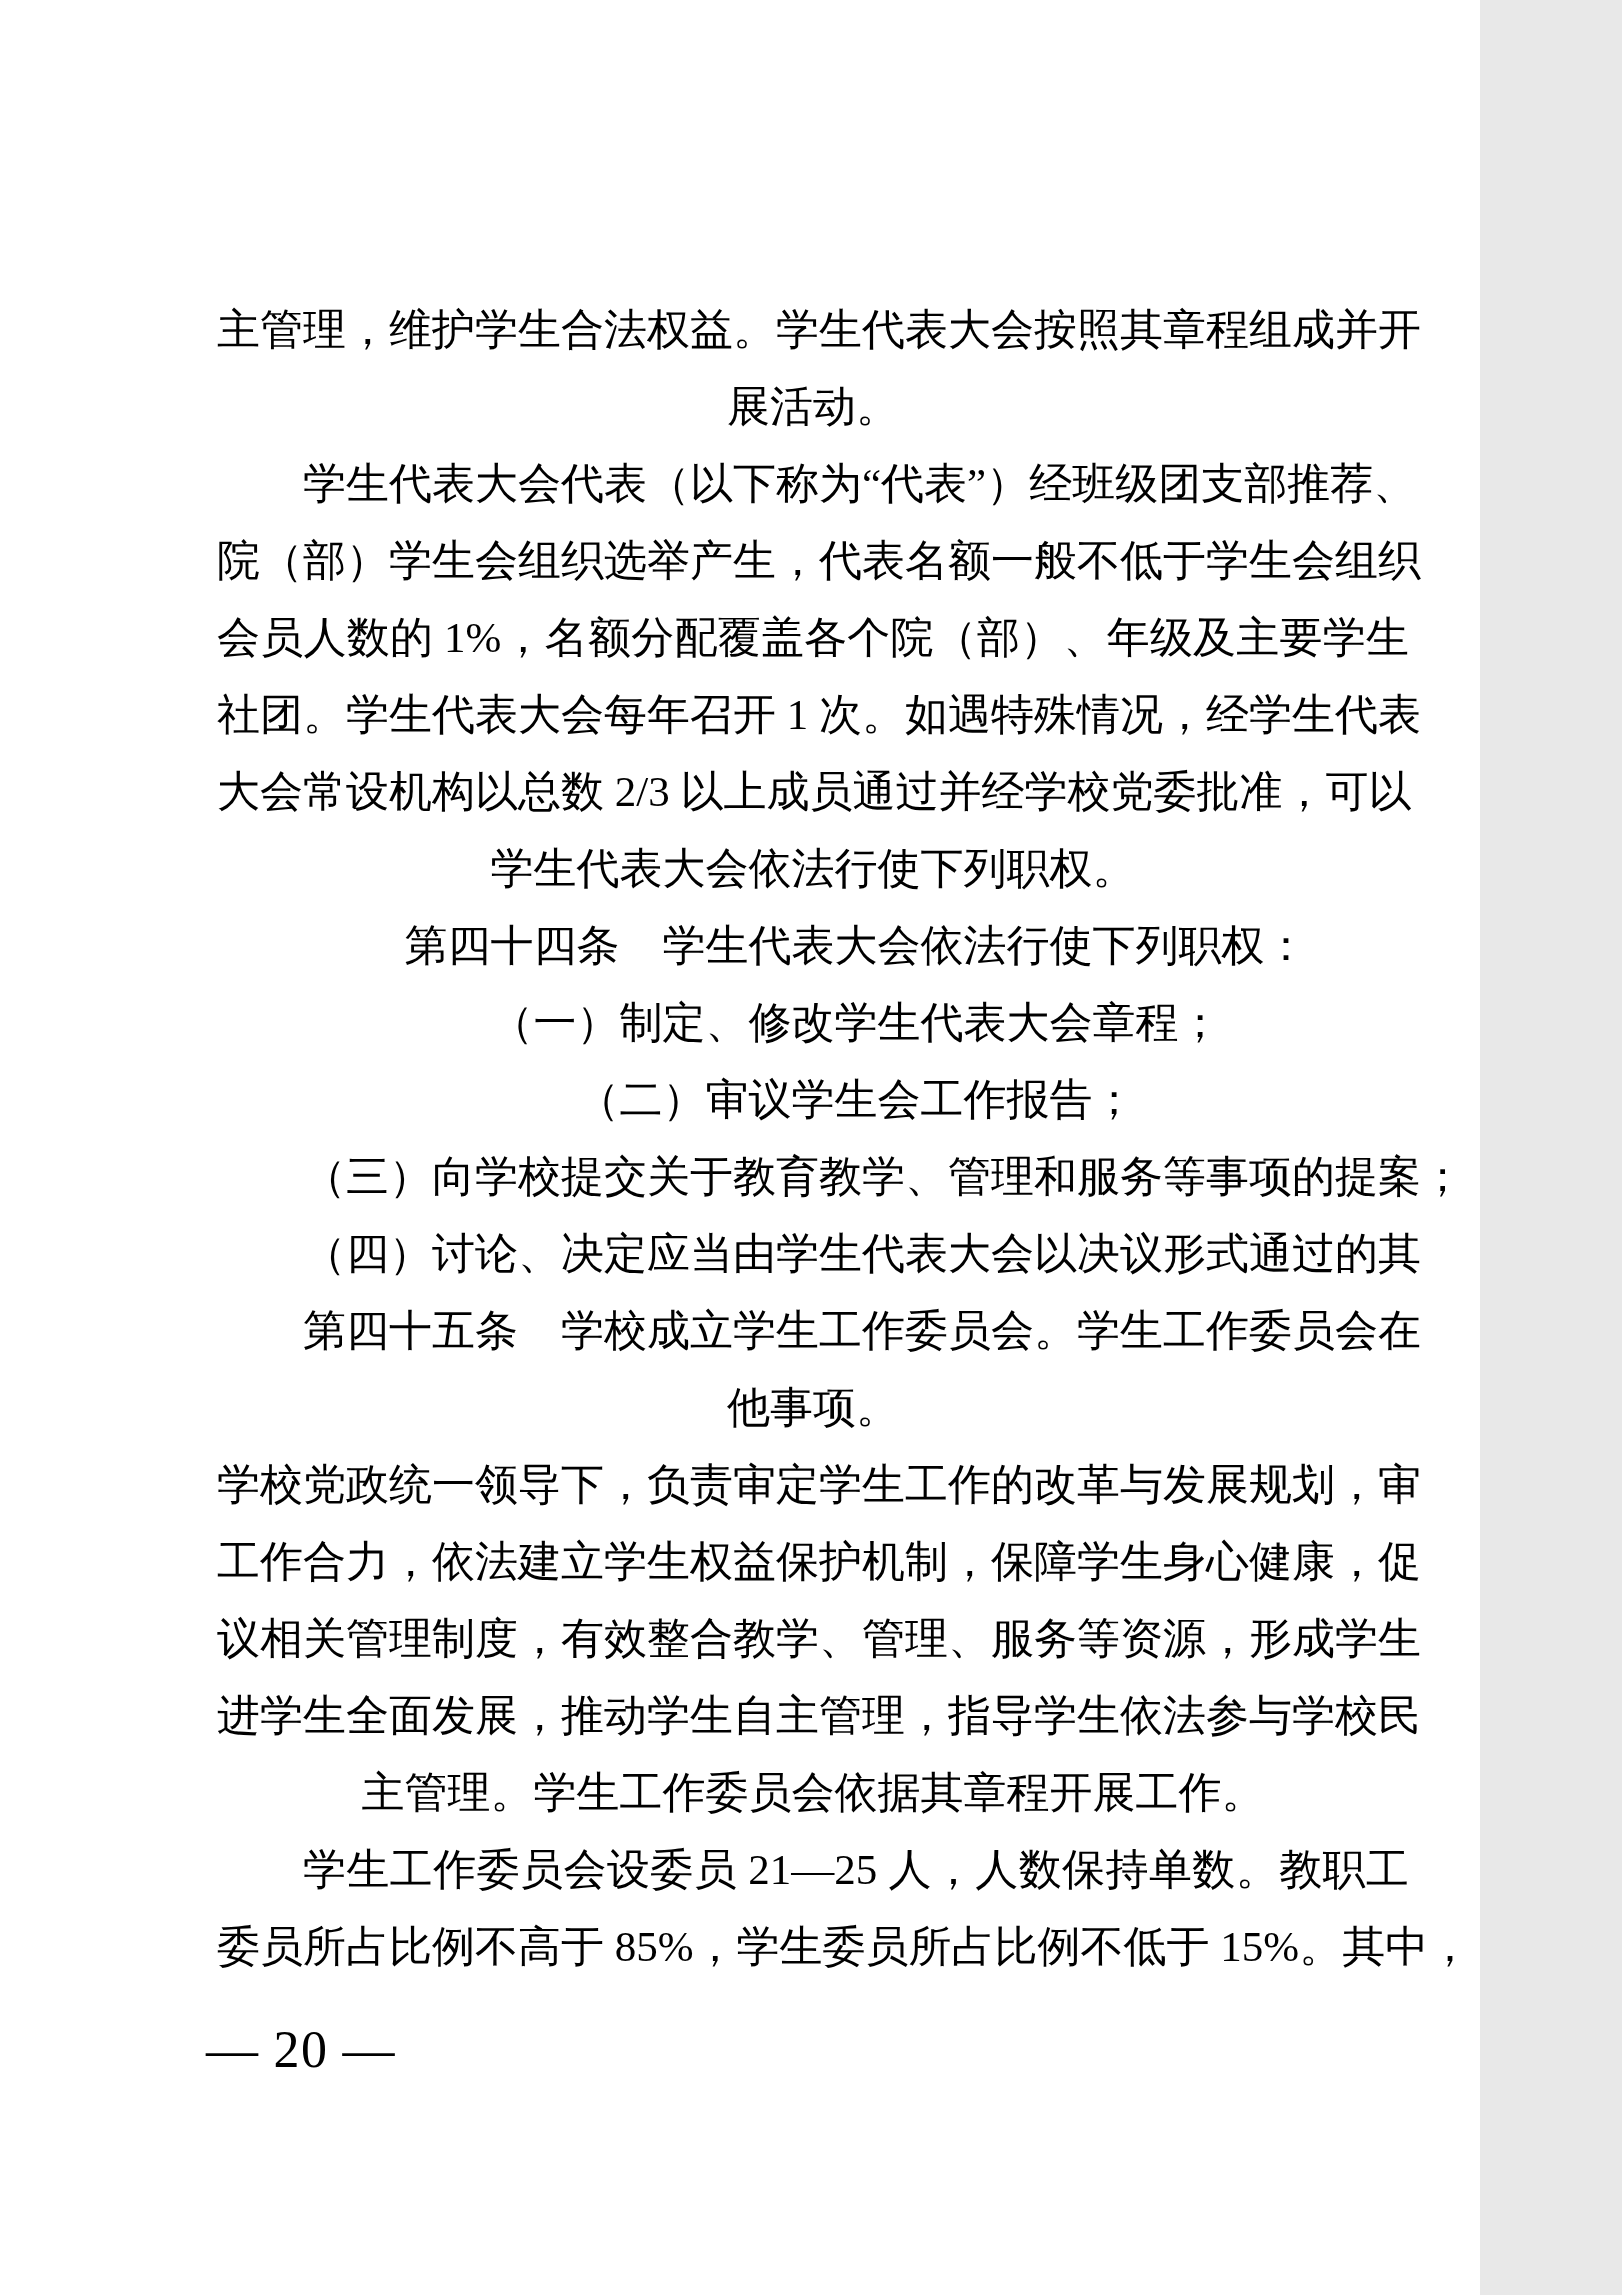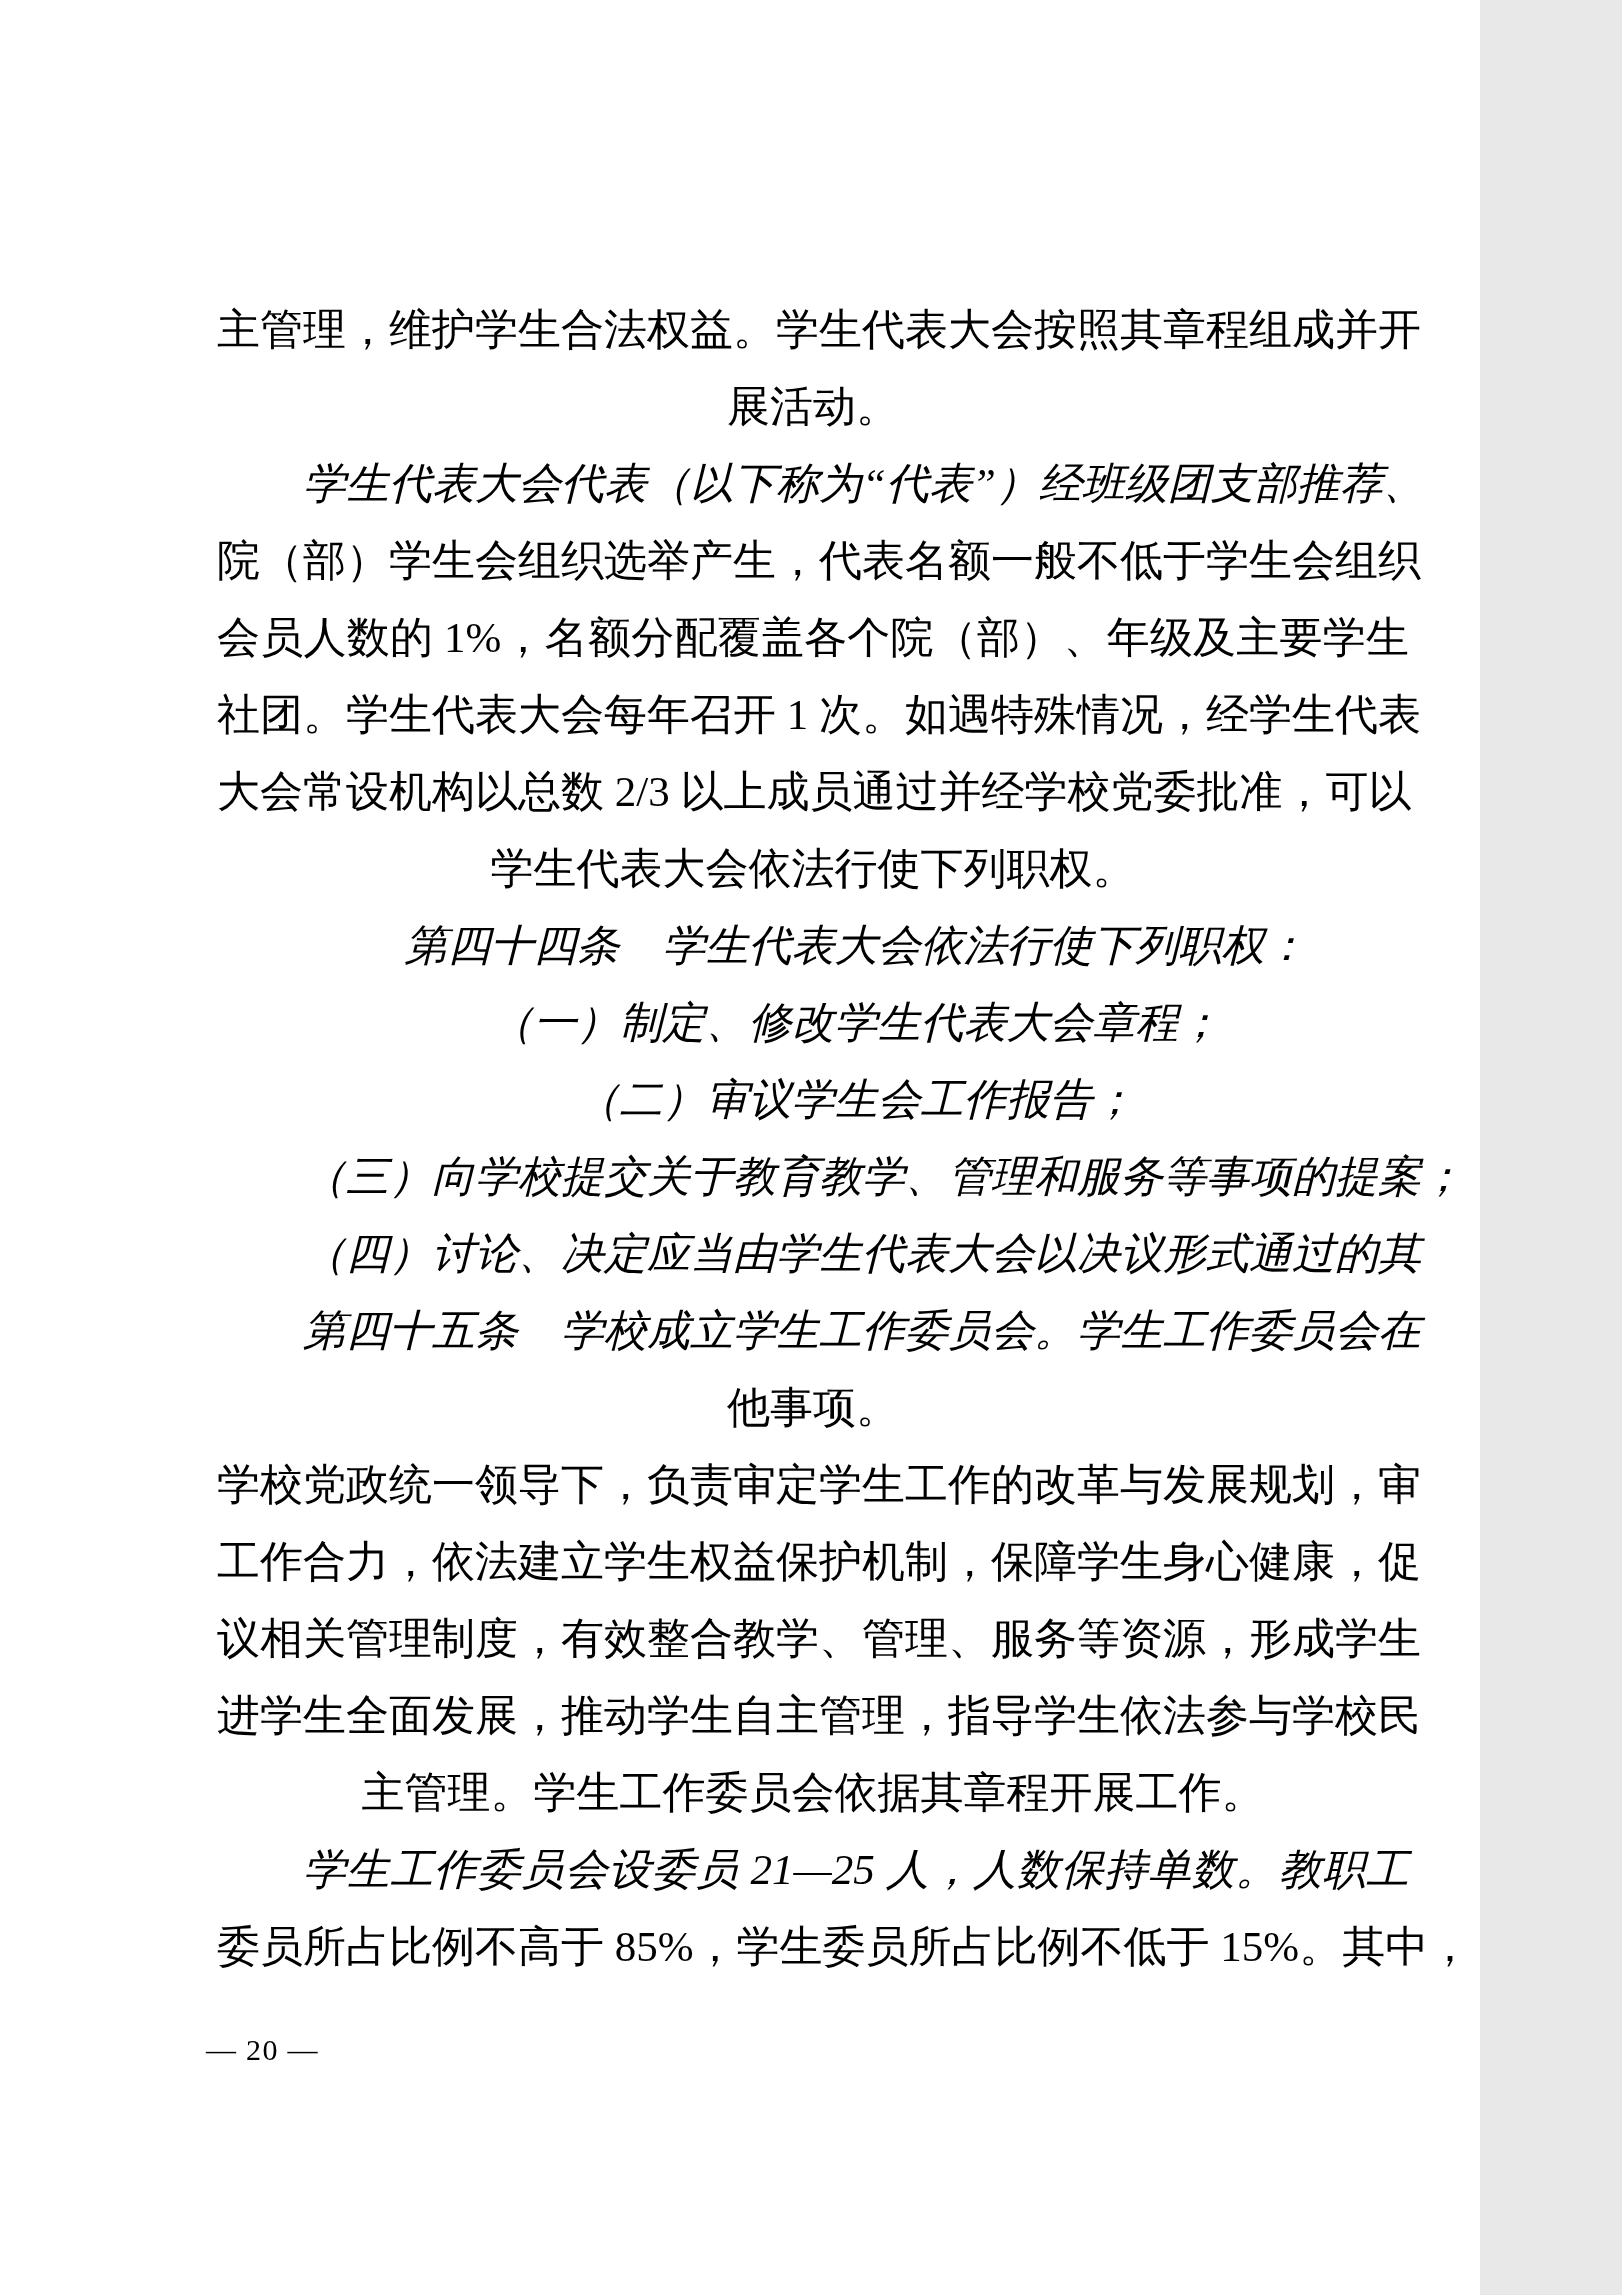--- a/index.html
+++ b/index.html
@@ -24,27 +24,26 @@
     height: 77px;
     white-space: nowrap;
     text-align: center;
   }
   .line.fill {
     text-align: justify;
     text-align-last: justify;
   }
   .line.indent {
     text-indent: 86px;
-    font-style: italic;
   }
   .footer {
     position: absolute;
     left: 206px;
     top: 2024px;
-    font-size: 30px;
+    font-size: 52px;
     line-height: 52px;
     letter-spacing: 1.3px;
     white-space: nowrap;
   }
 </style>
 </head>
 <body>
 
 <div class="page">
   <div class="body-text">

